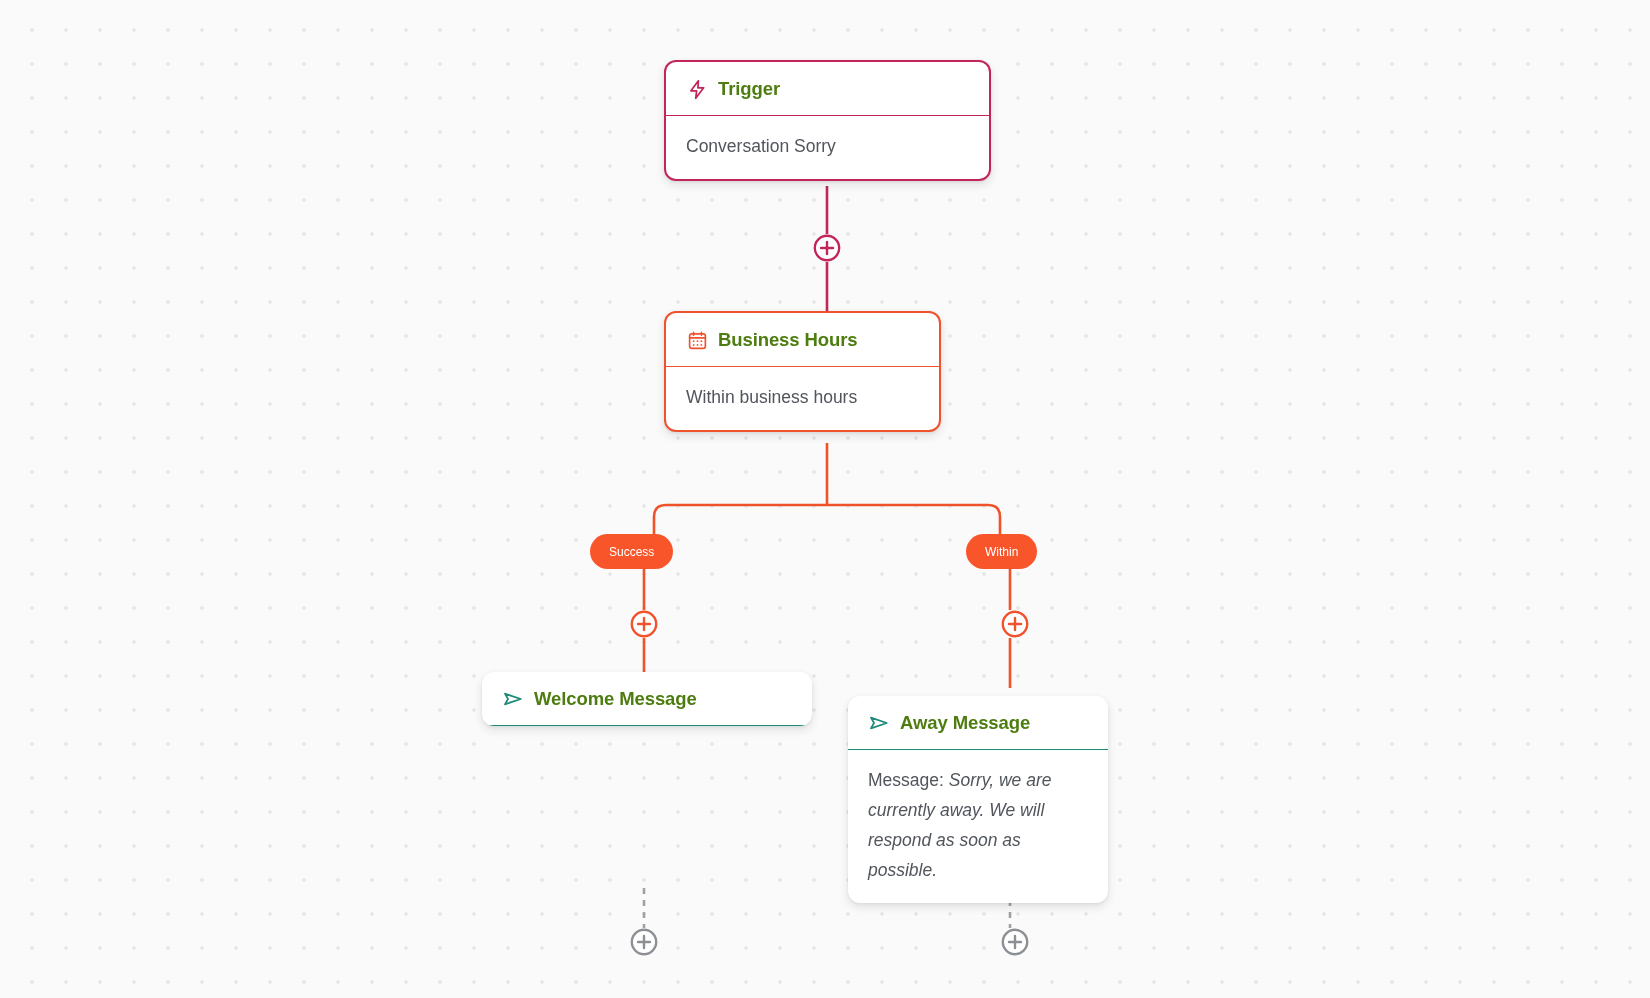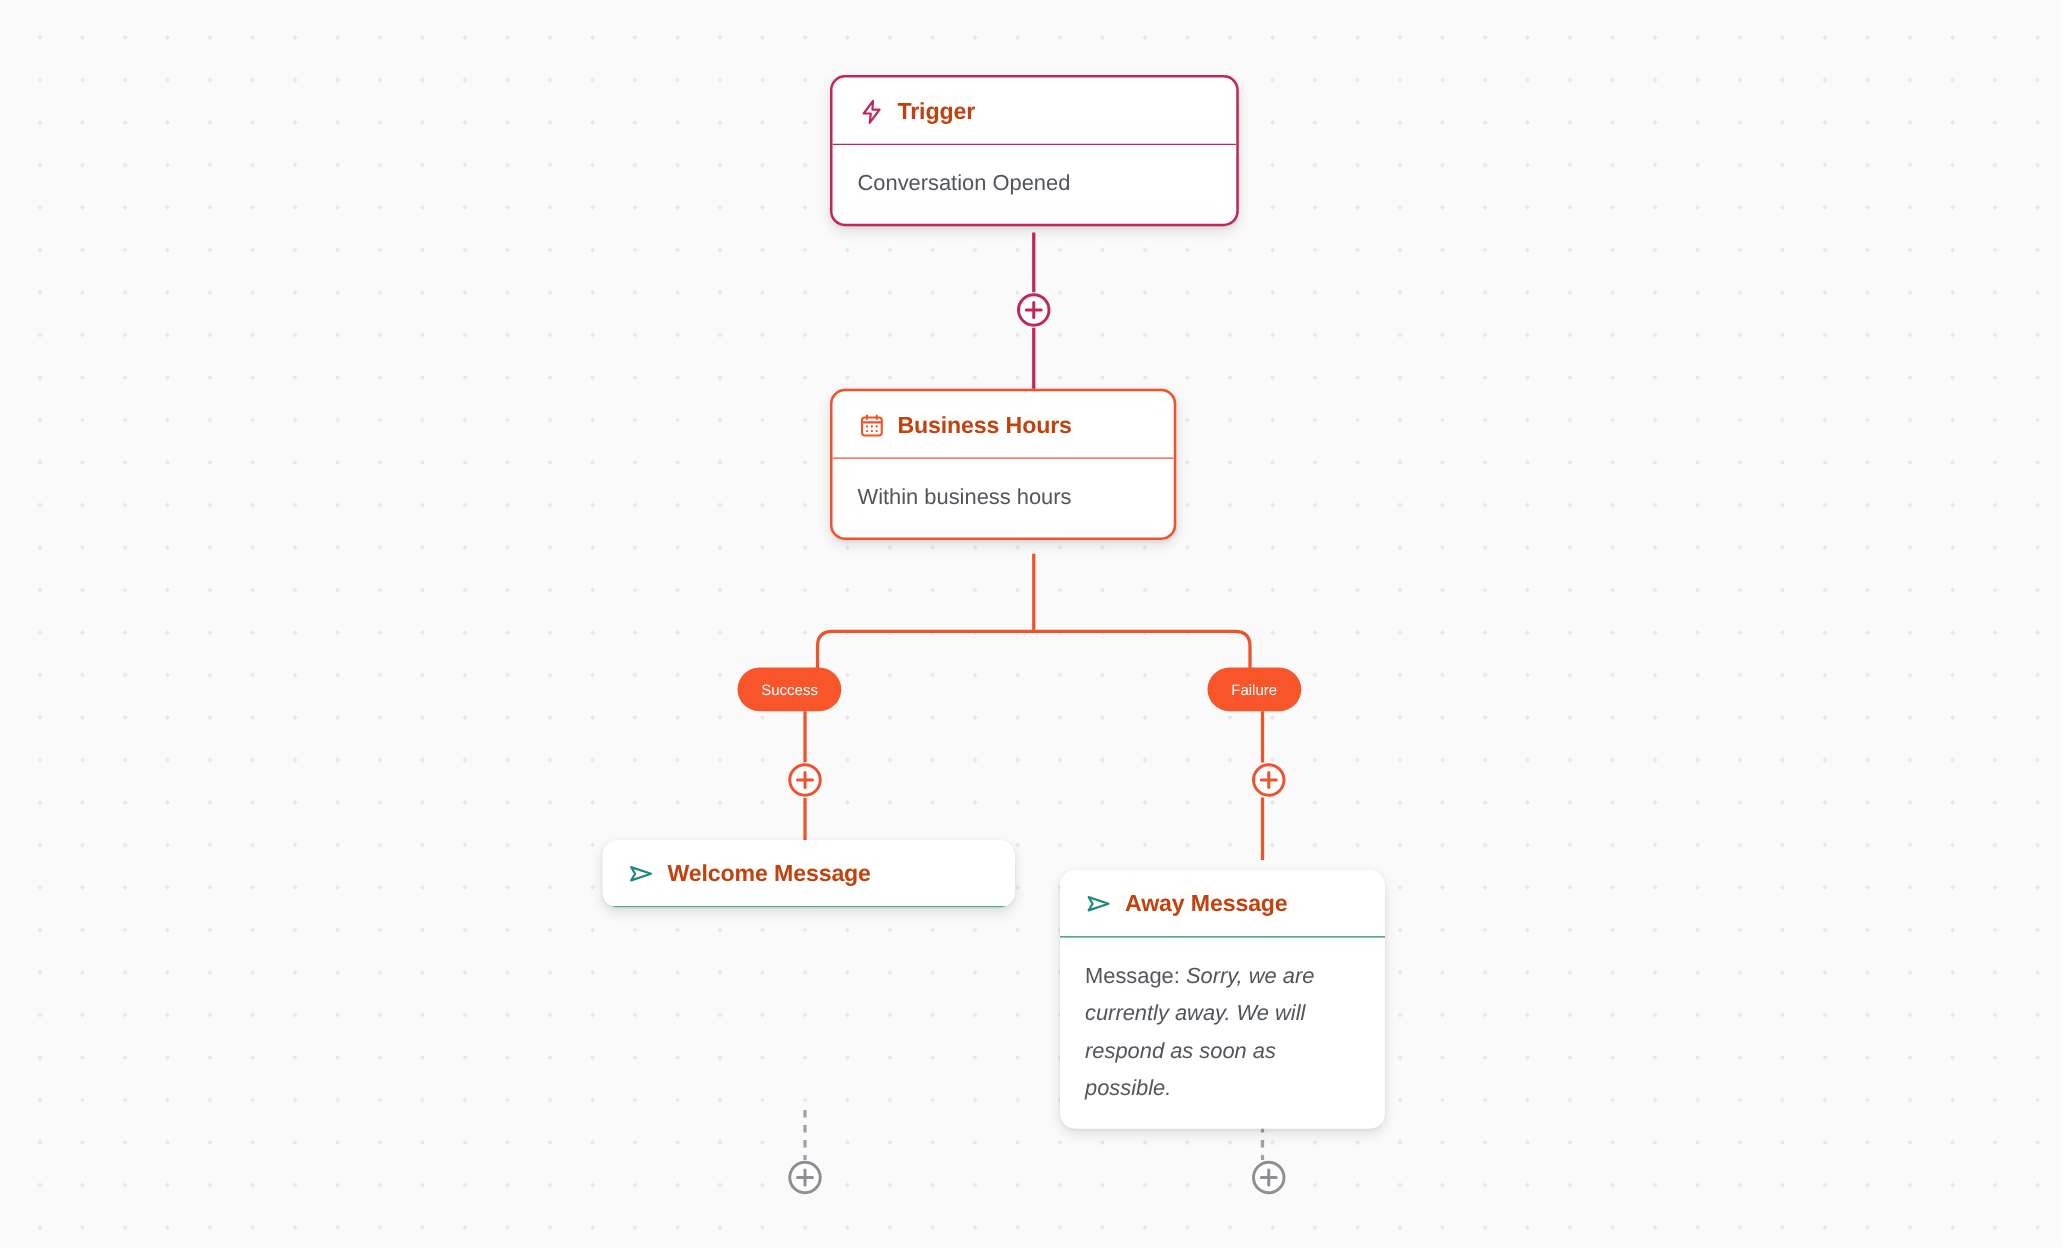--- a/index.html
+++ b/index.html
@@ -44,21 +44,21 @@
   .node-header {
     display: flex;
     align-items: center;
     gap: 10px;
     padding: 16px 20px 15px 20px;
     border-bottom: 1.6px solid transparent;
   }
   .node-title {
     font-size: 18.5px;
     font-weight: bold;
-    color: #c2410c;
+    color: #4d7c0f;
     letter-spacing: -0.1px;
     white-space: nowrap;
   }
   .node-body {
     padding: 15px 20px 18px 20px;
     font-size: 17.5px;
     color: #51555c;
     line-height: 1.72;
   }
   .node-body .msg-label { font-style: normal; }
@@ -158,21 +158,21 @@
 
   <div class="node outlined" id="node-trigger">
     <div class="node-header">
       <span class="icon-wrap">
         <svg width="21" height="21" viewBox="0 0 24 24" fill="none" stroke="#c2255c" stroke-width="2" stroke-linejoin="round">
           <path d="M13 2 L4.5 13.5 H11 L10 22 L19 10 H12.5 Z"></path>
         </svg>
       </span>
       <span class="node-title">Trigger</span>
     </div>
-    <div class="node-body">Conversation Opened</div>
+    <div class="node-body">Conversation Sorry</div>
   </div>
 
   <div class="plus-btn" id="plus-trigger">
     <svg width="28" height="28" viewBox="0 0 28 28">
       <circle cx="14" cy="14" r="12.2" fill="#ffffff" stroke="#c2255c" stroke-width="2.4"></circle>
       <path d="M14 8 V20 M8 14 H20" stroke="#c2255c" stroke-width="2.4" stroke-linecap="round"></path>
     </svg>
   </div>
 
   <div class="node outlined" id="node-business-hours">
@@ -192,21 +192,21 @@
       </span>
       <span class="node-title">Business Hours</span>
     </div>
     <div class="node-body">Within business hours</div>
   </div>
 
   <div class="branch-pill" id="pill-success">
     <span>Success</span>
   </div>
   <div class="branch-pill" id="pill-failure">
-    <span>Failure</span>
+    <span>Within</span>
   </div>
 
   <div class="plus-btn" id="plus-branch-success">
     <svg width="28" height="28" viewBox="0 0 28 28">
       <circle cx="14" cy="14" r="12.2" fill="#ffffff" stroke="#f0522b" stroke-width="2.4"></circle>
       <path d="M14 8 V20 M8 14 H20" stroke="#f0522b" stroke-width="2.4" stroke-linecap="round"></path>
     </svg>
   </div>
 
   <div class="plus-btn" id="plus-branch-failure">

